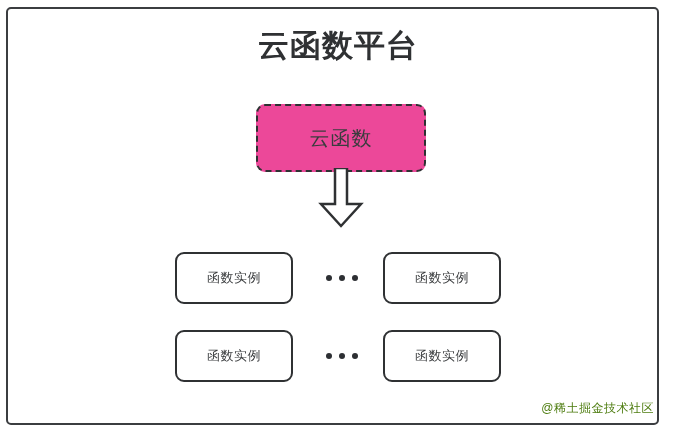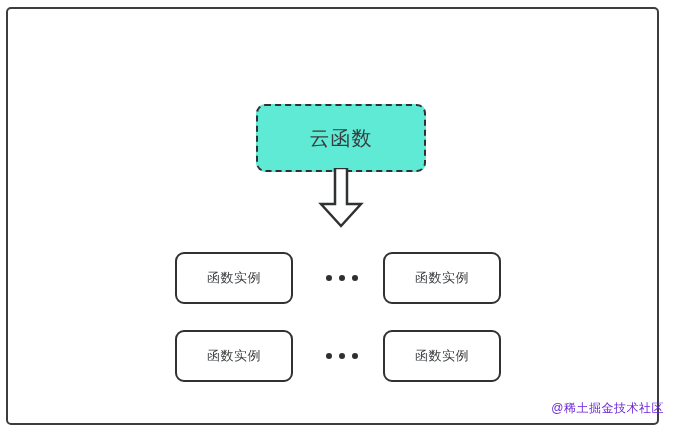--- a/index.html
+++ b/index.html
@@ -52,21 +52,21 @@
   
   .function-node {
     position: absolute;
     left: 256px;
     top: 104px;
     width: 170px;
     height: 68px;
     box-sizing: border-box;
     border: 2.5px dashed #2f3133;
     border-radius: 9px;
-    background: #5eead4;
+    background: #ec4899;
     display: flex;
     align-items: center;
     justify-content: center;
   }
   .function-node-label {
     font-size: 20px;
     color: #3a3c3e;
     letter-spacing: 1px;
     line-height: 24px;
     white-space: nowrap;
@@ -131,36 +131,37 @@
     width: 6px;
     height: 6px;
     border-radius: 50%;
     background: #2d2f33;
     display: block;
   }
 
   
   .watermark {
     position: absolute;
-    right: 12px;
+    right: 22px;
     bottom: 18px;
     font-size: 12px;
-    color: #6d28d9;
+    color: #4d7c0f;
     letter-spacing: 0.5px;
     line-height: 16px;
     white-space: nowrap;
   }
 </style>
 </head>
 <body>
 
 <div id="diagram-root">
 
   <div class="platform-frame"></div>
 
+  <div class="platform-title">云函数平台</div>
 
   <div class="function-node">
     <span class="function-node-label">云函数</span>
   </div>
 
   <div class="flow-arrow">
     <svg width="52" height="60" viewBox="0 0 52 60" xmlns="http://www.w3.org/2000/svg">
       <polygon points="20,0 32,0 32,36 46,36 26,58 6,36 20,36" fill="#ffffff" stroke="#2f3133" stroke-width="2.5" stroke-linejoin="miter"></polygon>
     </svg>
   </div>

